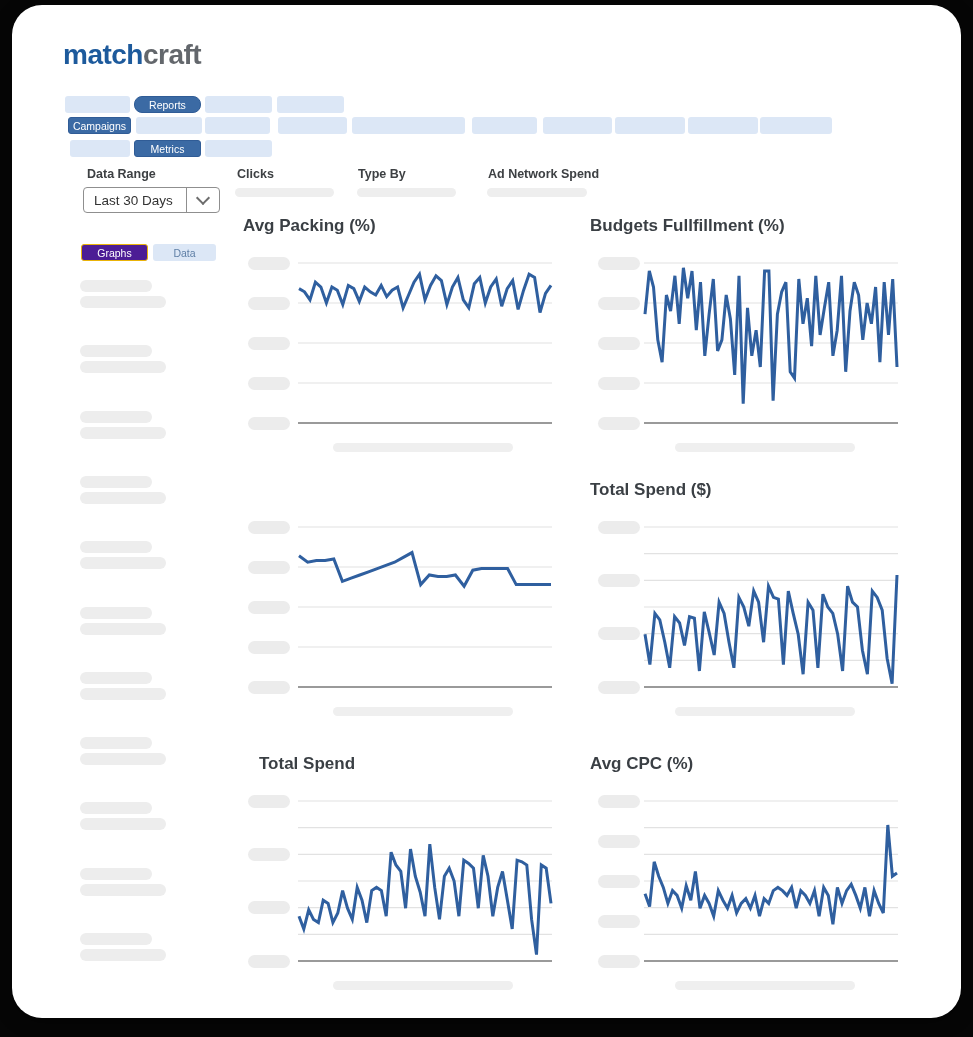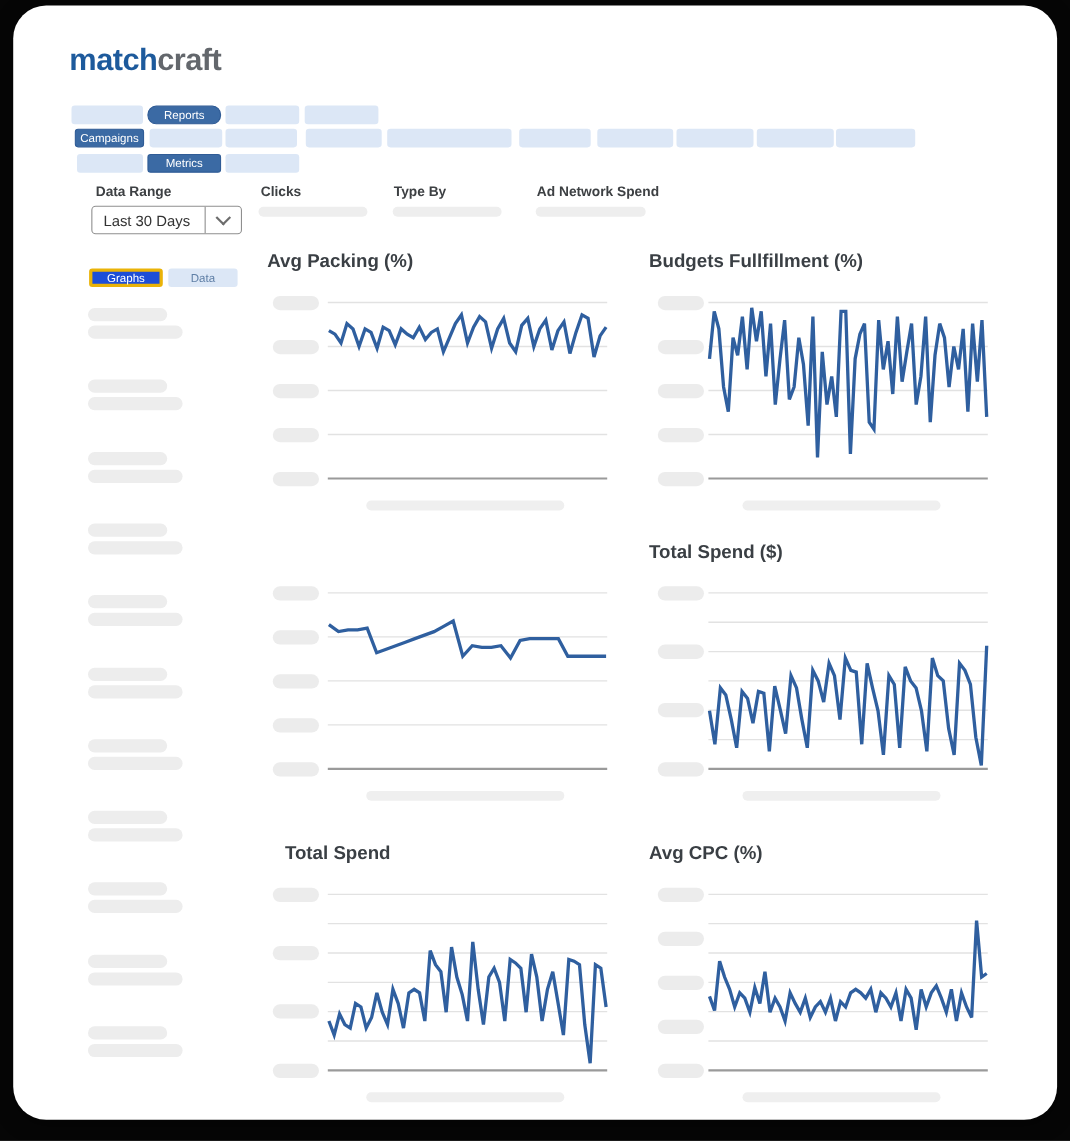--- a/index.html
+++ b/index.html
@@ -20,25 +20,25 @@
   .f-pill{position:absolute;top:183px;height:9px;background:#eeeeee;border-radius:4.5px;}
   .select{position:absolute;left:71px;top:182px;width:137px;height:26px;border:1.5px solid #8f8f8f;
     border-radius:4px;box-sizing:border-box;display:flex;align-items:center;cursor:pointer;background:#fff;}
   .sel-text{flex:1;padding-left:10px;font-size:13.5px;color:#333;}
   .sel-chev{width:32px;height:100%;border-left:1.5px solid #8f8f8f;display:flex;align-items:center;justify-content:center;}
   .chev-glyph{width:8px;height:8px;border-right:2px solid #6d6d6d;border-bottom:2px solid #6d6d6d;
     transform:rotate(45deg);margin-top:-4px;}
   
   .tab{position:absolute;top:239px;height:17px;border-radius:3px;font-size:10.5px;font-weight:500;
     display:flex;align-items:center;justify-content:center;cursor:pointer;}
-  .tab.active{background:#1d4ed8;color:#ffffff;border:3px solid #eab308;box-sizing:border-box;}
+  .tab.active{background:#4c1d95;color:#ffffff;border:1px solid #eab308;box-sizing:border-box;}
   .tab.inactive{background:#dce7f6;color:#5f7fa6;}
   .sk-line{position:absolute;background:#ededed;border-radius:6px;height:12px;left:68px;}
   
-  .chart{position:absolute;width:312px;height:250px;margin-top:12px;}
+  .chart{position:absolute;width:312px;height:250px;}
   .chart-title{position:absolute;top:5px;font-size:17px;font-weight:bold;color:#3a3f44;white-space:nowrap;}
   .plot-svg{position:absolute;top:50px;width:254px;height:166px;overflow:visible;}
   .col1 .plot-svg{left:55px;} .col2 .plot-svg{left:54px;}
   .pill{position:absolute;left:5px;width:42px;height:13px;background:#ececec;border-radius:6.5px;}
   .col2 .pill{left:8px;}
   .x-bar{position:absolute;top:232px;left:90px;width:180px;height:9px;background:#efefef;border-radius:4.5px;}
 </style>
 </head>
 <body>
 

